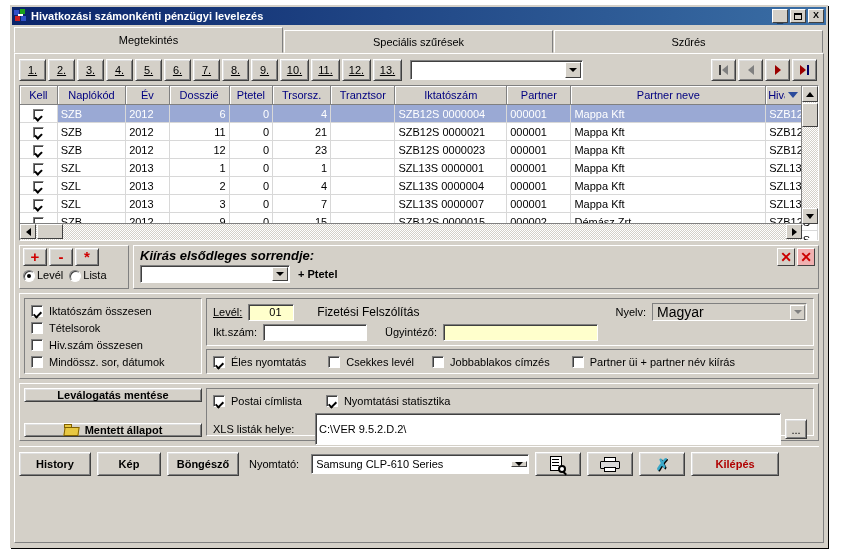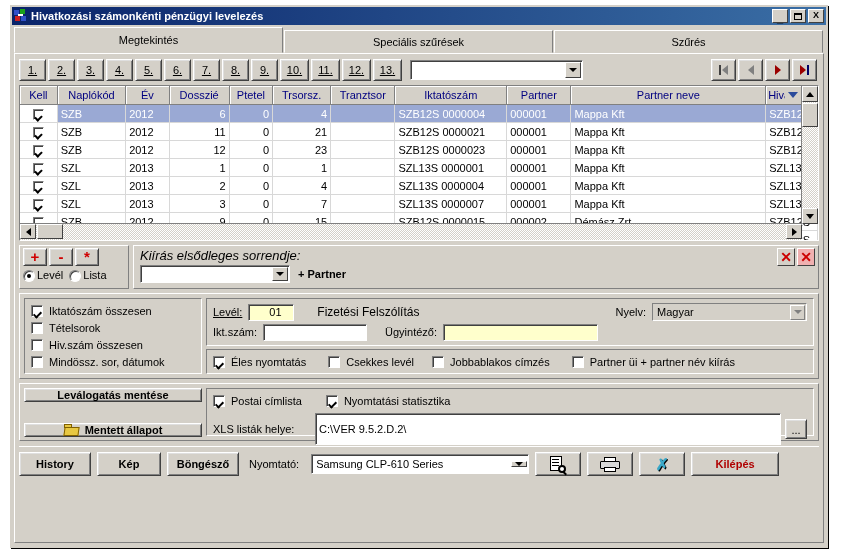--- a/index.html
+++ b/index.html
@@ -287,21 +287,21 @@
     box-sizing:border-box;vertical-align:middle;margin-right:2px;
   }
   .radio.on::after{content:"";position:absolute;left:3px;top:3px;width:4px;height:4px;border-radius:50%;background:#000;}
   .sortbox{
     flex:1;margin-left:4px;
     border:1px solid;border-color:#ffffff #808080 #808080 #ffffff;
     padding:2px 6px;
     position:relative;
     box-sizing:border-box;
   }
-  .sort-title{font-style:italic;font-weight:normal;font-size:13px;}
+  .sort-title{font-style:italic;font-weight:bold;font-size:13px;}
   .sortline{display:flex;align-items:center;margin-top:2px;}
   .sortcombo{
     width:150px;height:18px;background:#fff;
     border:1px solid;border-color:#808080 #ffffff #ffffff #808080;
     box-shadow: inset 1px 1px 0 #404040;
     display:flex;box-sizing:border-box;
   }
   .sortcombo .fill{flex:1;}
   .pluspartner{margin-left:8px;font-weight:bold;font-size:11px;}
   .xbtns{position:absolute;right:3px;top:2px;display:flex;gap:2px;}
@@ -359,21 +359,21 @@
     border-color:#808080 #ffffff #ffffff #808080;
     box-shadow: inset 1px 1px 0 #404040;
     height:17px;box-sizing:border-box;
     display:flex;align-items:center;padding:0 4px;font-size:11px;
   }
   .plaintext{font-size:12px;margin-left:23px;}
   .nyelvcombo{
     width:155px;height:18px;background:#d4d0c8;
     border:1px solid;border-color:#808080 #ffffff #ffffff #808080;
     display:flex;align-items:center;box-sizing:border-box;
-    padding-left:4px;font-size:11px;
+    padding-left:4px;font-size:14px;
   }
   .nyelvcombo .fill{flex:1;}
   .cbarrow2{
     width:15px;height:15px;margin-right:1px;background:#d4d0c8;
     border:1px solid;border-color:#ffffff #808080 #808080 #ffffff;
     display:flex;align-items:center;justify-content:center;box-sizing:border-box;
   }
   .arrow-dn-g{width:0;height:0;border-left:4px solid transparent;border-right:4px solid transparent;border-top:4px solid #808080;}
   .printrow{
     margin-top:3px;
@@ -742,21 +742,21 @@
 
       <div class="sortbox">
         <div class="sort-title">Kiírás elsődleges sorrendje:</div>
         <div class="sortline">
           <div class="sortcombo">
             <div class="fill"></div>
             <div class="cbarrow">
                 <div class="arrow-dn"></div>
               </div>
           </div>
-          <div class="pluspartner">+ Partner</div>
+          <div class="pluspartner">+ Ptetel</div>
         </div>
         <div class="xbtns">
           <div class="xbtn">
               <span>✕</span>
             </div>
           <div class="xbtn pink">
               <span>✕</span>
             </div>
         </div>
       </div>

